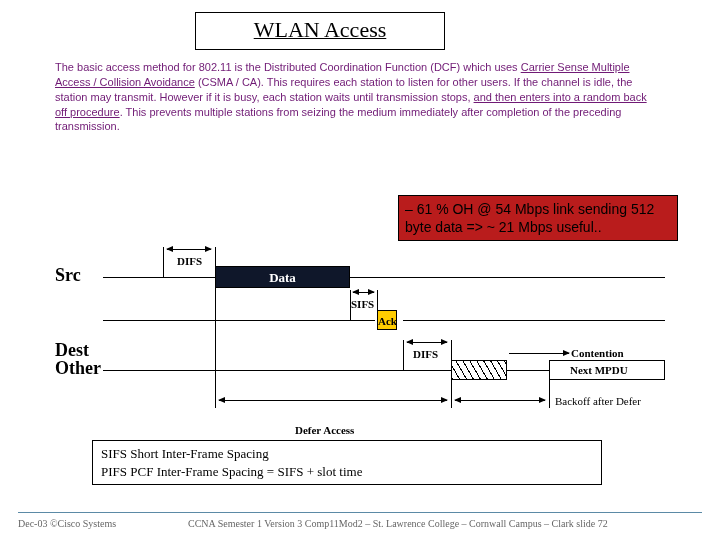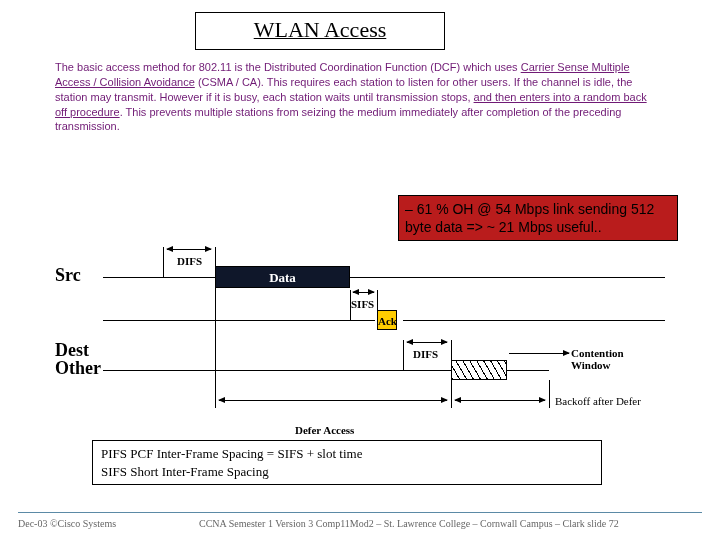--- a/index.html
+++ b/index.html
@@ -135,21 +135,21 @@
     border-top: 1.5px solid #5b8aa6;
   }
   .footer-left, .footer-right {
     position: absolute;
     top: 518px;
     font-family: "Comic Sans MS", cursive;
     font-size: 10px;
     color: #666;
   }
   .footer-left { left: 18px; }
-  .footer-right { left: 199px; }
+  .footer-right { left: 188px; }
   .cw-text, .mpdu-text, .backoff-text {
     position: absolute;
     font-family: "Times New Roman", serif;
     font-size: 11px;
   }
 </style>
 </head>
 <body>
 
 <div class="title-box">
@@ -197,32 +197,35 @@
   <div class="vline" style="left:396px; top:100px; height:30px;"></div>
   <div class="arrow-h" style="left:352px; top:102px; width:40px;"></div>
   <div class="small-label" style="left:358px; top:88px;">DIFS</div>
 
   <div class="hatch" style="left:396px; top:120px; width:56px; height:20px;"></div>
   <div class="hline" style="left:452px; top:130px; width:42px;"></div>
 
   <div class="arrow-h right-only" style="left:454px; top:113px; width:60px;"></div>
   <div class="cw-text" style="left:516px; top:107px; font-weight:bold;">Contention Window</div>
 
+  <div class="box" style="left:494px; top:120px; width:116px; height:20px; background:#fff;">
+    <span class="mpdu-text" style="left:20px; top:3px; font-weight:bold;">Next MPDU</span>
+  </div>
 
   <div class="vline" style="left:160px; top:48px; height:120px;"></div>
   <div class="vline" style="left:396px; top:140px; height:28px;"></div>
   <div class="arrow-h" style="left:164px; top:160px; width:228px;"></div>
   <div class="small-label" style="left:240px; top:164px;">Defer Access</div>
 
   <div class="vline" style="left:494px; top:140px; height:28px;"></div>
   <div class="arrow-h" style="left:400px; top:160px; width:90px;"></div>
   <div class="backoff-text" style="left:500px; top:155px;">Backoff after Defer</div>
 
 </div>
 
 <div class="legend-box">
+  <div>SIFS Short Inter-Frame Spacing</div>
   <div>PIFS PCF Inter-Frame Spacing = SIFS + slot time</div>
-  <div>SIFS Short Inter-Frame Spacing</div>
 </div>
 
 <div class="footer-line"></div>
 <div class="footer-left">Dec-03 ©Cisco Systems</div>
 <div class="footer-right">CCNA Semester 1 Version 3 Comp11Mod2 – St. Lawrence College – Cornwall Campus – Clark slide 72</div>
 
 </body></html>

